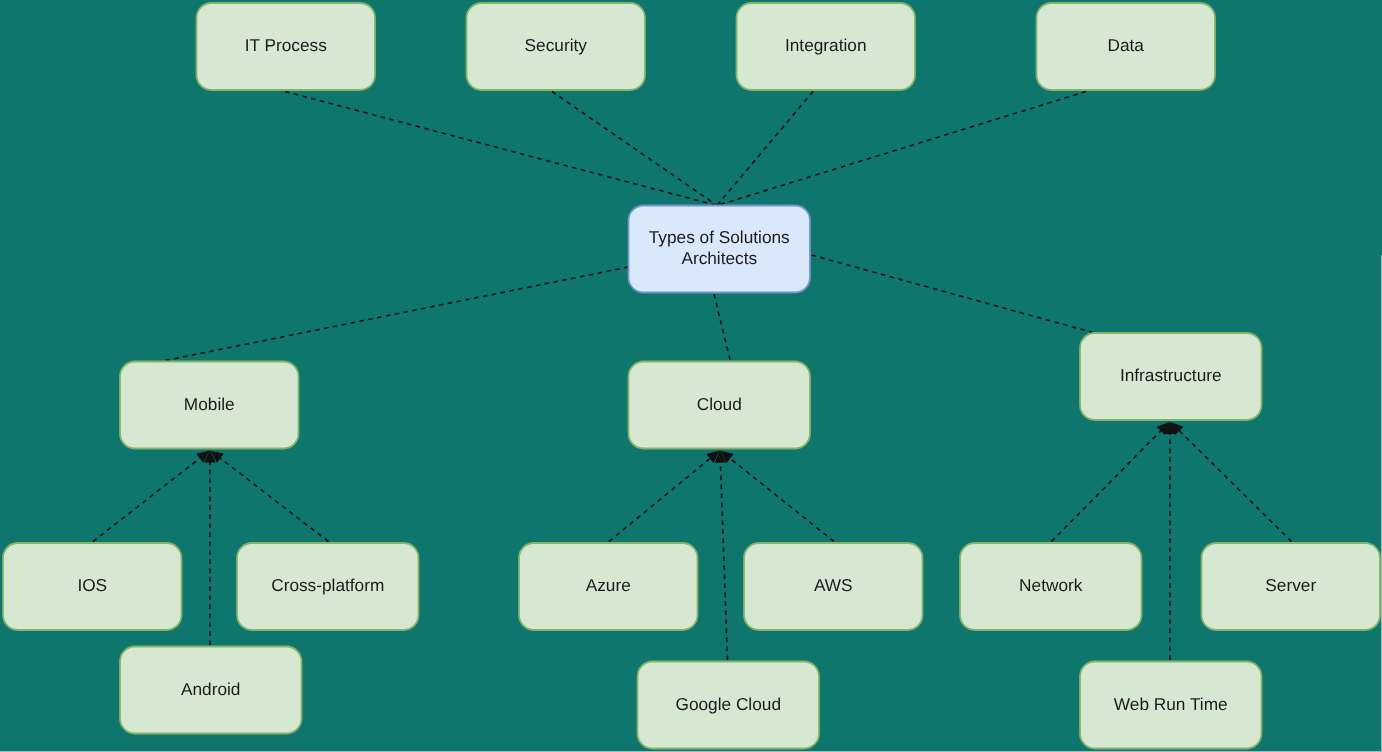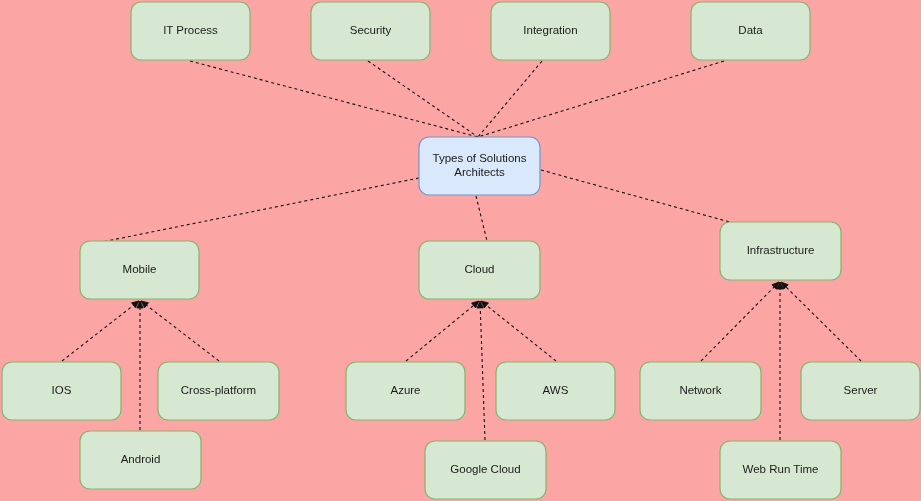--- a/index.html
+++ b/index.html
@@ -10,21 +10,21 @@
   body {
     width: 921px;
     height: 501px;
     overflow: hidden;
     font-family: "Liberation Sans", sans-serif;
   }
   #diagram-root {
     position: relative;
     width: 921px;
     height: 501px;
-    background: #fca5a5;
+    background: #0f766e;
   }
   svg#diagram-svg {
     position: absolute;
     left: 0;
     top: 0;
     width: 921px;
     height: 501px;
     display: block;
   }
   .node-rect {

